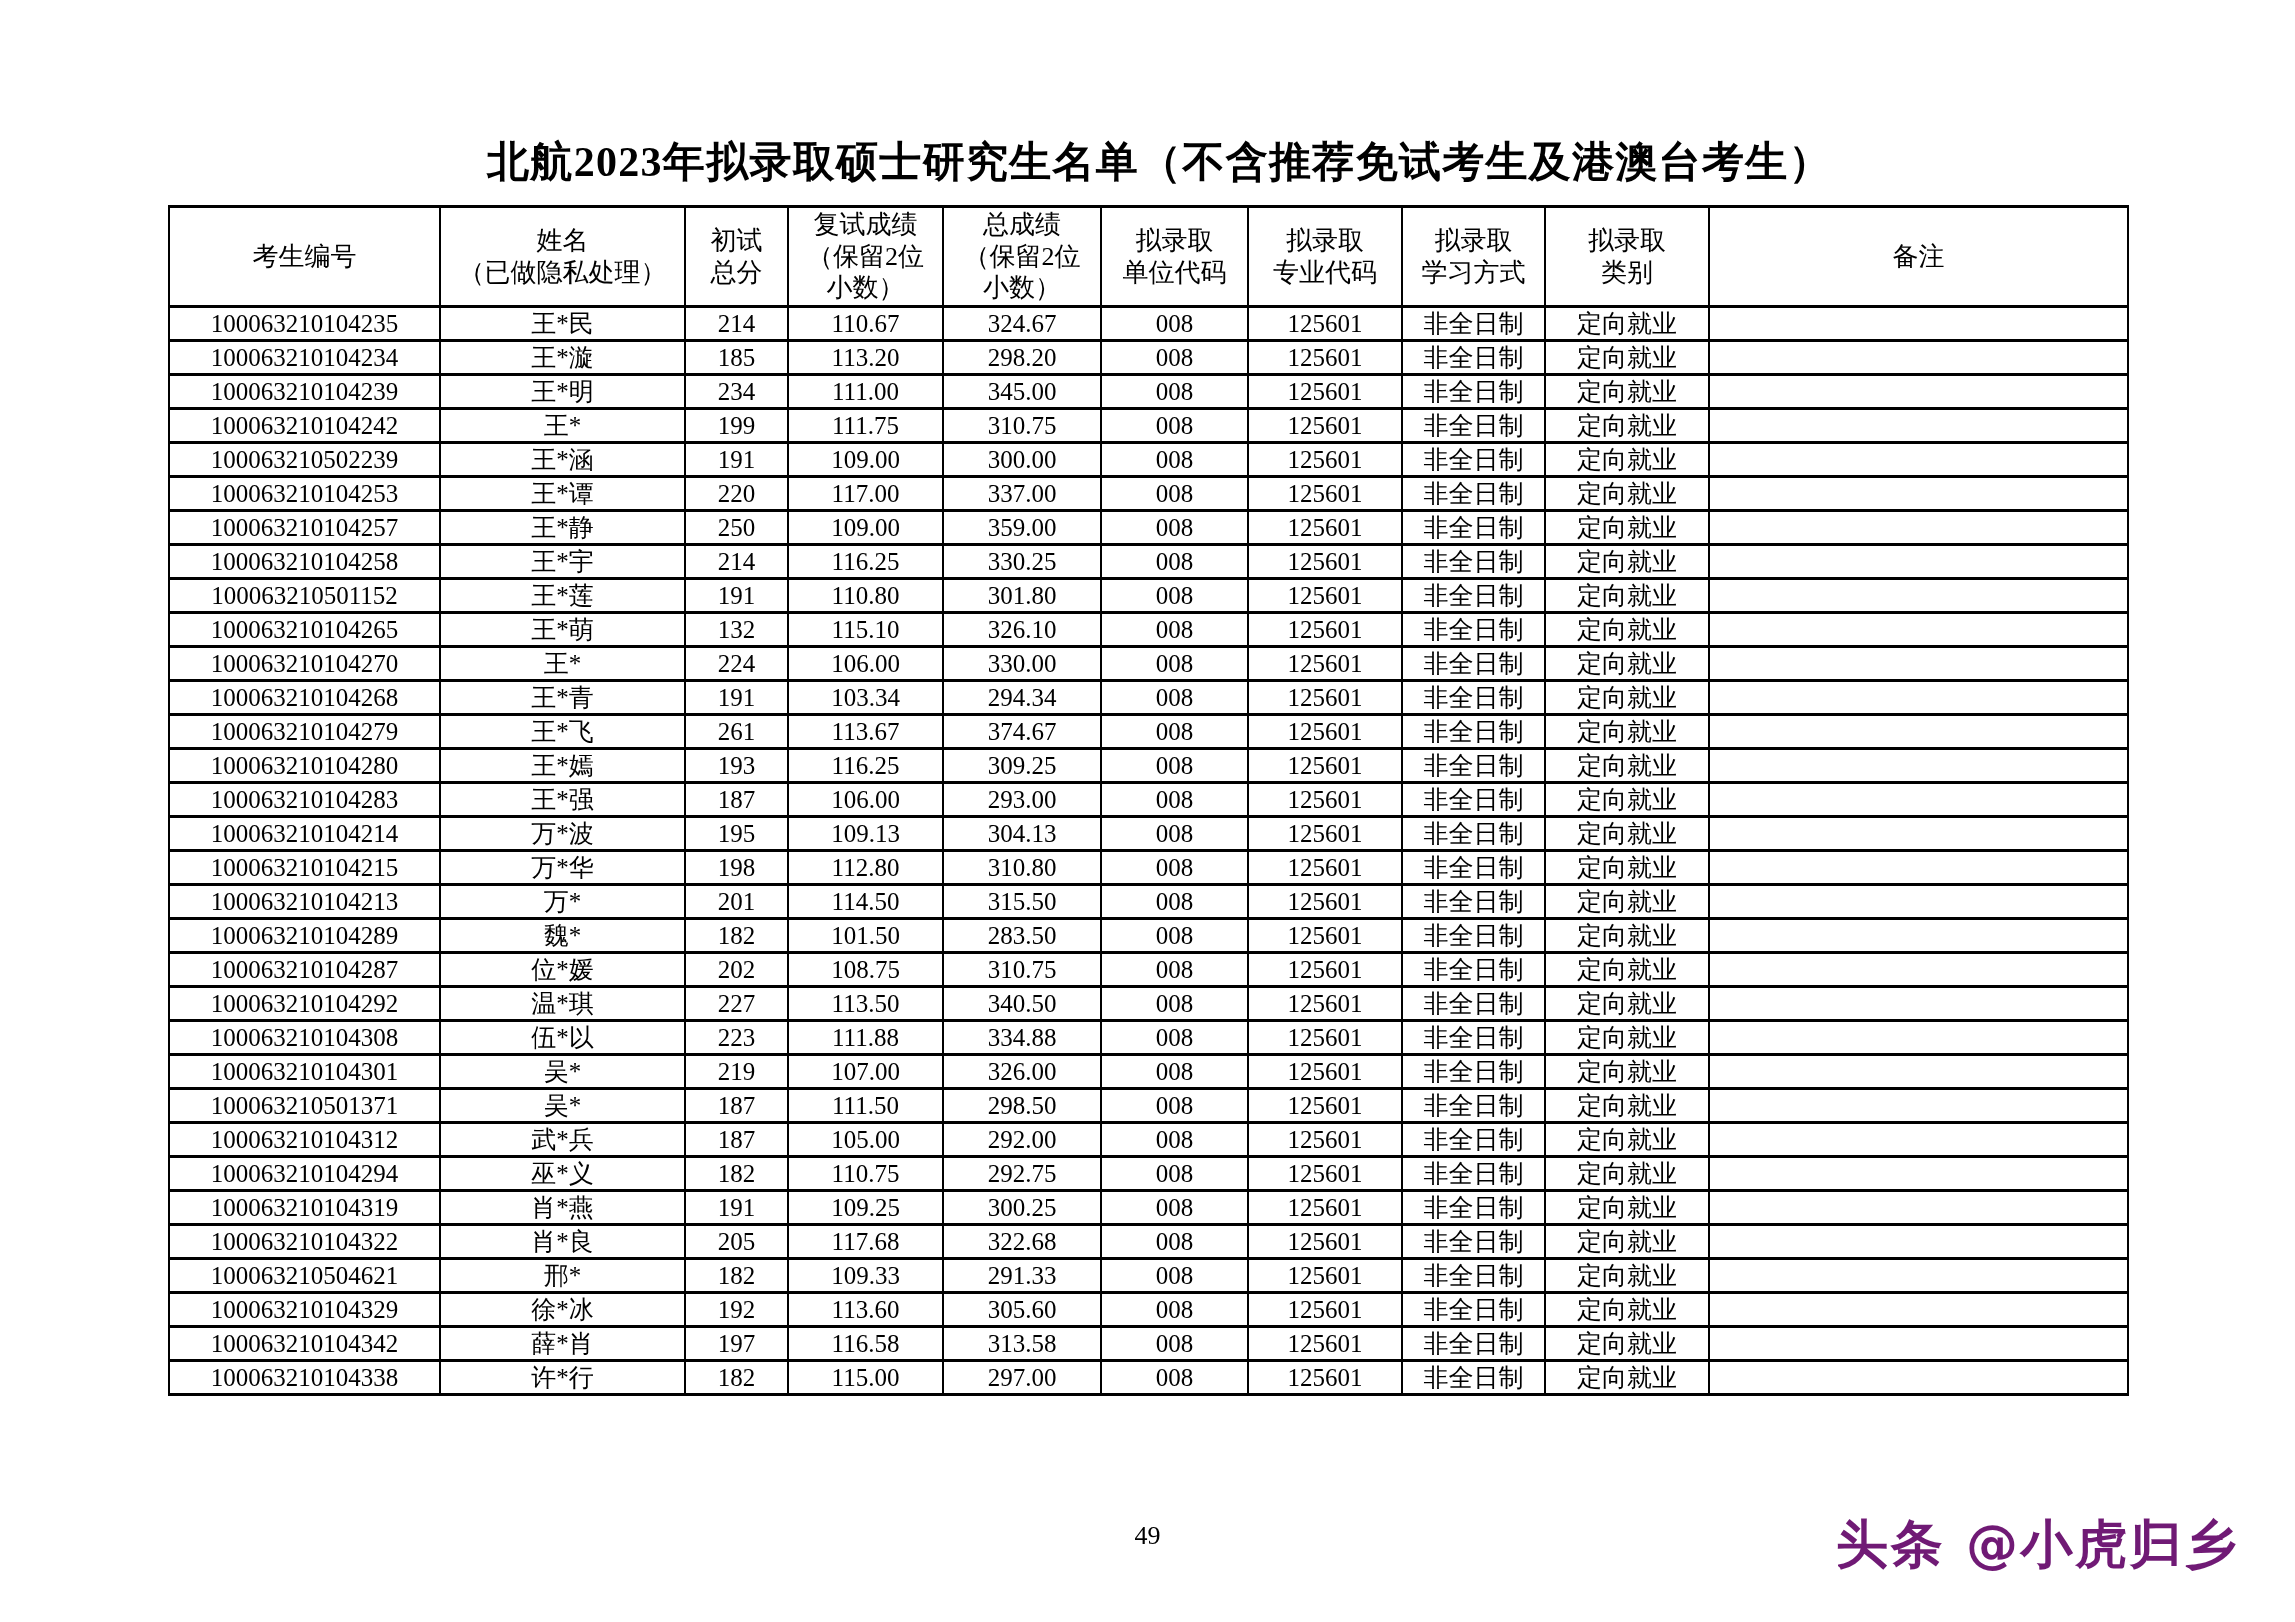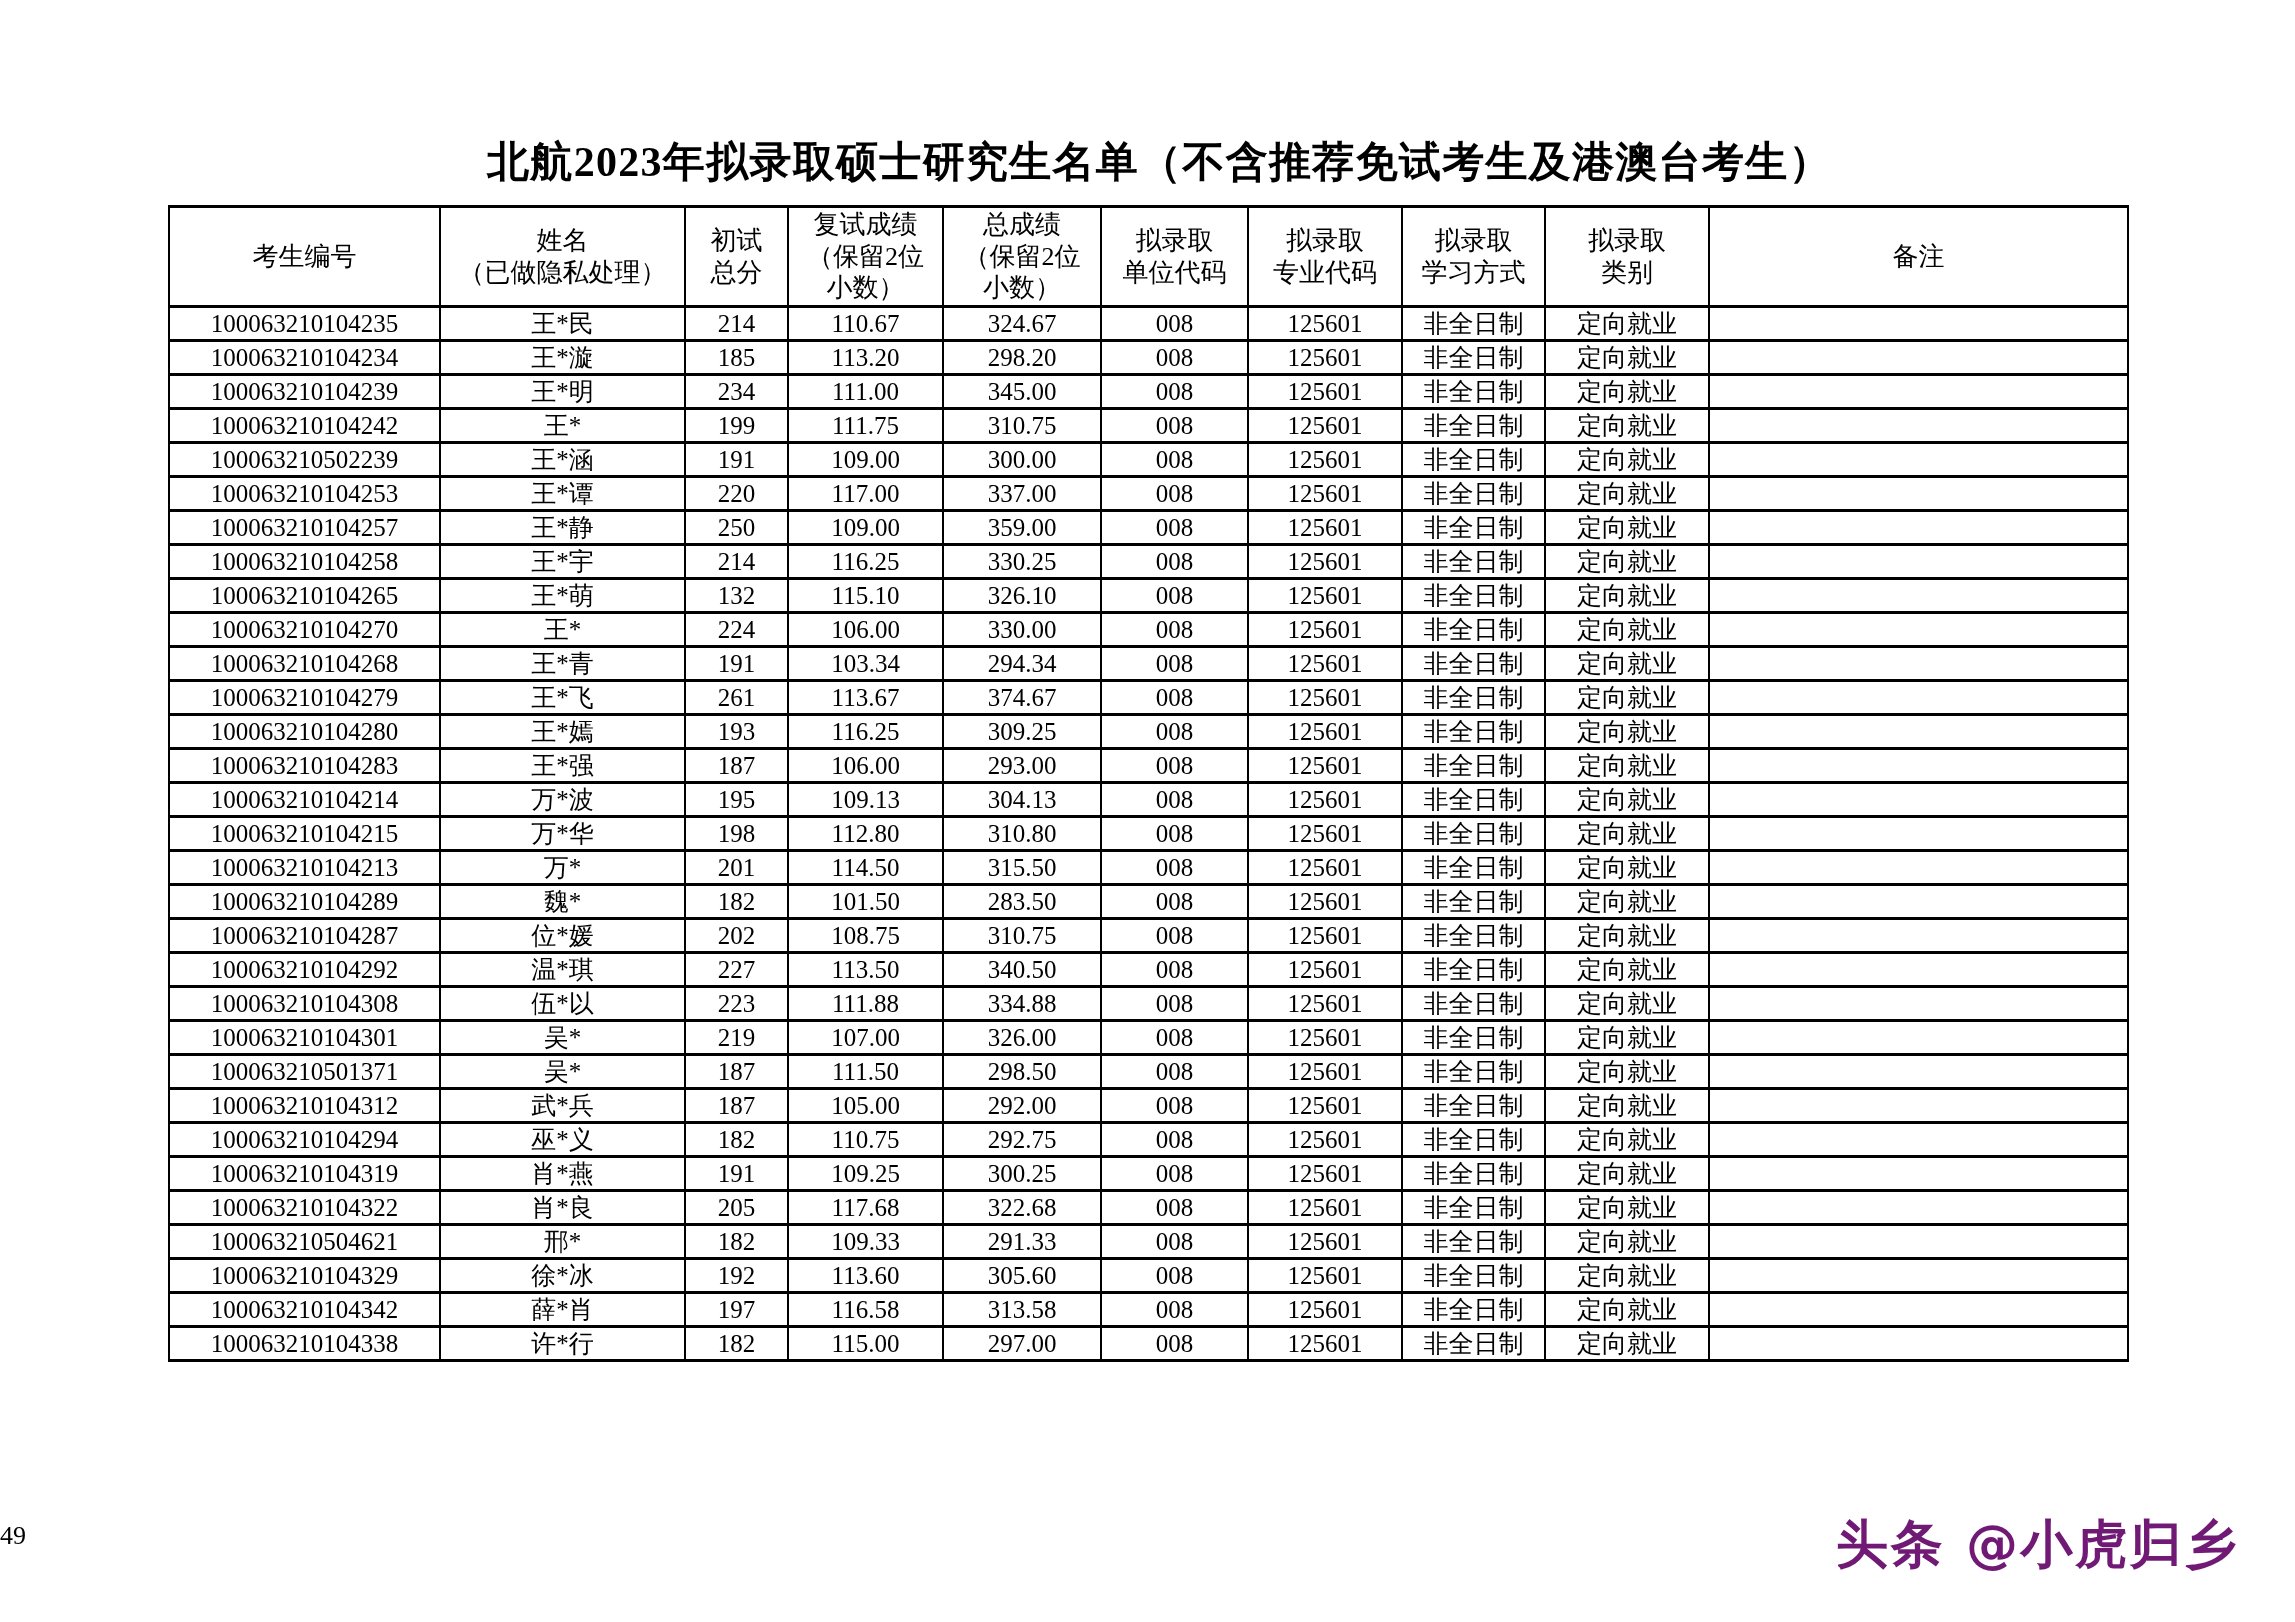--- a/index.html
+++ b/index.html
@@ -57,21 +57,21 @@
     height: 31px;
     font-size: 25px;
     line-height: 1;
     white-space: nowrap;
   }
   .page-number {
     position: absolute;
     top: 1521px;
     left: 0;
     width: 100%;
-    text-align: left;
+    text-align: center;
     font-size: 26px;
   }
   .watermark {
     position: absolute;
     top: 1510px;
     right: 56px;
     font-size: 52px;
     font-weight: bold;
     font-family: "DejaVu Sans", "Liberation Sans", sans-serif;
     letter-spacing: 2.6px;
@@ -213,20 +213,32 @@
           <td>214</td>
           <td>116.25</td>
           <td>330.25</td>
           <td>008</td>
           <td>125601</td>
           <td>非全日制</td>
           <td>定向就业</td>
           <td></td>
         </tr>
         <tr>
+          <td>100063210501152</td>
+          <td>王*莲</td>
+          <td>191</td>
+          <td>110.80</td>
+          <td>301.80</td>
+          <td>008</td>
+          <td>125601</td>
+          <td>非全日制</td>
+          <td>定向就业</td>
+          <td></td>
+        </tr>
+        <tr>
           <td>100063210104265</td>
           <td>王*萌</td>
           <td>132</td>
           <td>115.10</td>
           <td>326.10</td>
           <td>008</td>
           <td>125601</td>
           <td>非全日制</td>
           <td>定向就业</td>
           <td></td>

